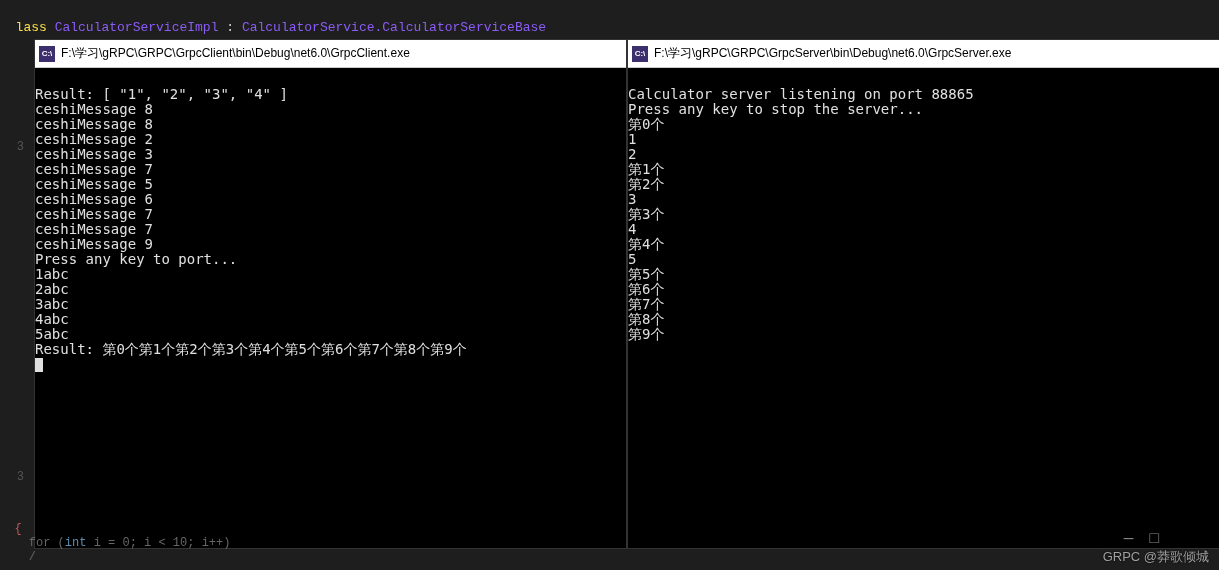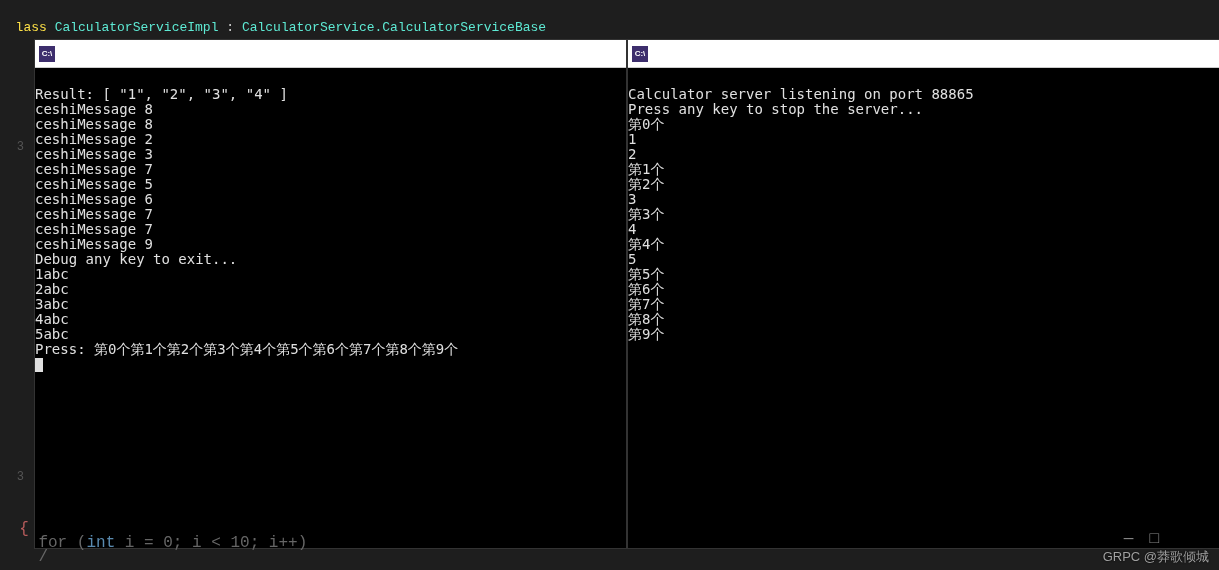--- a/index.html
+++ b/index.html
@@ -15,21 +15,21 @@
     }
     .code-bg {
       position: absolute;
       top: 0; left: 0; right: 0; bottom: 0;
       padding: 4px 0 0 0;
       color: #3a5a5a;
       line-height: 16px;
       white-space: pre;
     }
     .code-bg .kw1 { color: #fde047; }
-    .code-bg .cls { color: #5eead4; text-align: right; }
+    .code-bg .cls { color: #8b5cf6; text-align: right; }
     .code-bg .punct { color: #d4d4d4; }
     .windows-wrap {
       position: absolute;
       top: 40px;
       left: 35px;
       right: 0;
       bottom: 22px;
       display: flex;
       gap: 2px;
     }
@@ -92,21 +92,21 @@
       right: 10px;
       font-family: "Microsoft YaHei", sans-serif;
       font-size: 13px;
       color: #a0a0a0;
       text-shadow: 0 0 2px #000;
     }
     .code-bottom {
       position: absolute;
       left: 0;
       bottom: 6px;
-      font-size: 16px;
+      font-size: 12px;
       line-height: 14px;
       white-space: pre;
       color: #666;
     }
     .code-bottom .red { color: #b85c5c; }
     .code-bottom .blue { color: #5a8bb0; }
     .left-gutter {
       position: absolute;
       top: 20px;
       left: 0;
@@ -166,47 +166,49 @@
     <div></div>
     <div></div>
   <div>3</div>
 </div>
 
 <div class="windows-wrap">
 
   <div class="console-window">
     <div class="titlebar">
       <span class="titlebar-icon">C:\</span>
+      <span class="titlebar-text">F:\学习\gRPC\GRPC\GrpcClient\bin\Debug\net6.0\GrpcClient.exe</span>
     </div>
     <div class="console-body">
 <span>Result: [ "1", "2", "3", "4" ]</span>
 <span>ceshiMessage 8</span>
 <span>ceshiMessage 8</span>
 <span>ceshiMessage 2</span>
 <span>ceshiMessage 3</span>
 <span>ceshiMessage 7</span>
 <span>ceshiMessage 5</span>
 <span>ceshiMessage 6</span>
 <span>ceshiMessage 7</span>
 <span>ceshiMessage 7</span>
 <span>ceshiMessage 9</span>
-<span>Debug any key to exit...</span>
+<span>Press any key to port...</span>
 <span>1abc</span>
 <span>2abc</span>
 <span>3abc</span>
 <span>4abc</span>
 <span>5abc</span>
-<span>Press: 第0个第1个第2个第3个第4个第5个第6个第7个第8个第9个</span>
+<span>Result: 第0个第1个第2个第3个第4个第5个第6个第7个第8个第9个</span>
 <span class="cursor"></span>
     </div>
   </div>
 
   <div class="console-window">
     <div class="titlebar">
       <span class="titlebar-icon">C:\</span>
+      <span class="titlebar-text">F:\学习\gRPC\GRPC\GrpcServer\bin\Debug\net6.0\GrpcServer.exe</span>
     </div>
     <div class="console-body">
 <span>Calculator server listening on port 88865</span>
 <span>Press any key to stop the server...</span>
 <span>第0个</span>
 <span>1</span>
 <span>2</span>
 <span>第1个</span>
 <span>第2个</span>
 <span>3</span>

